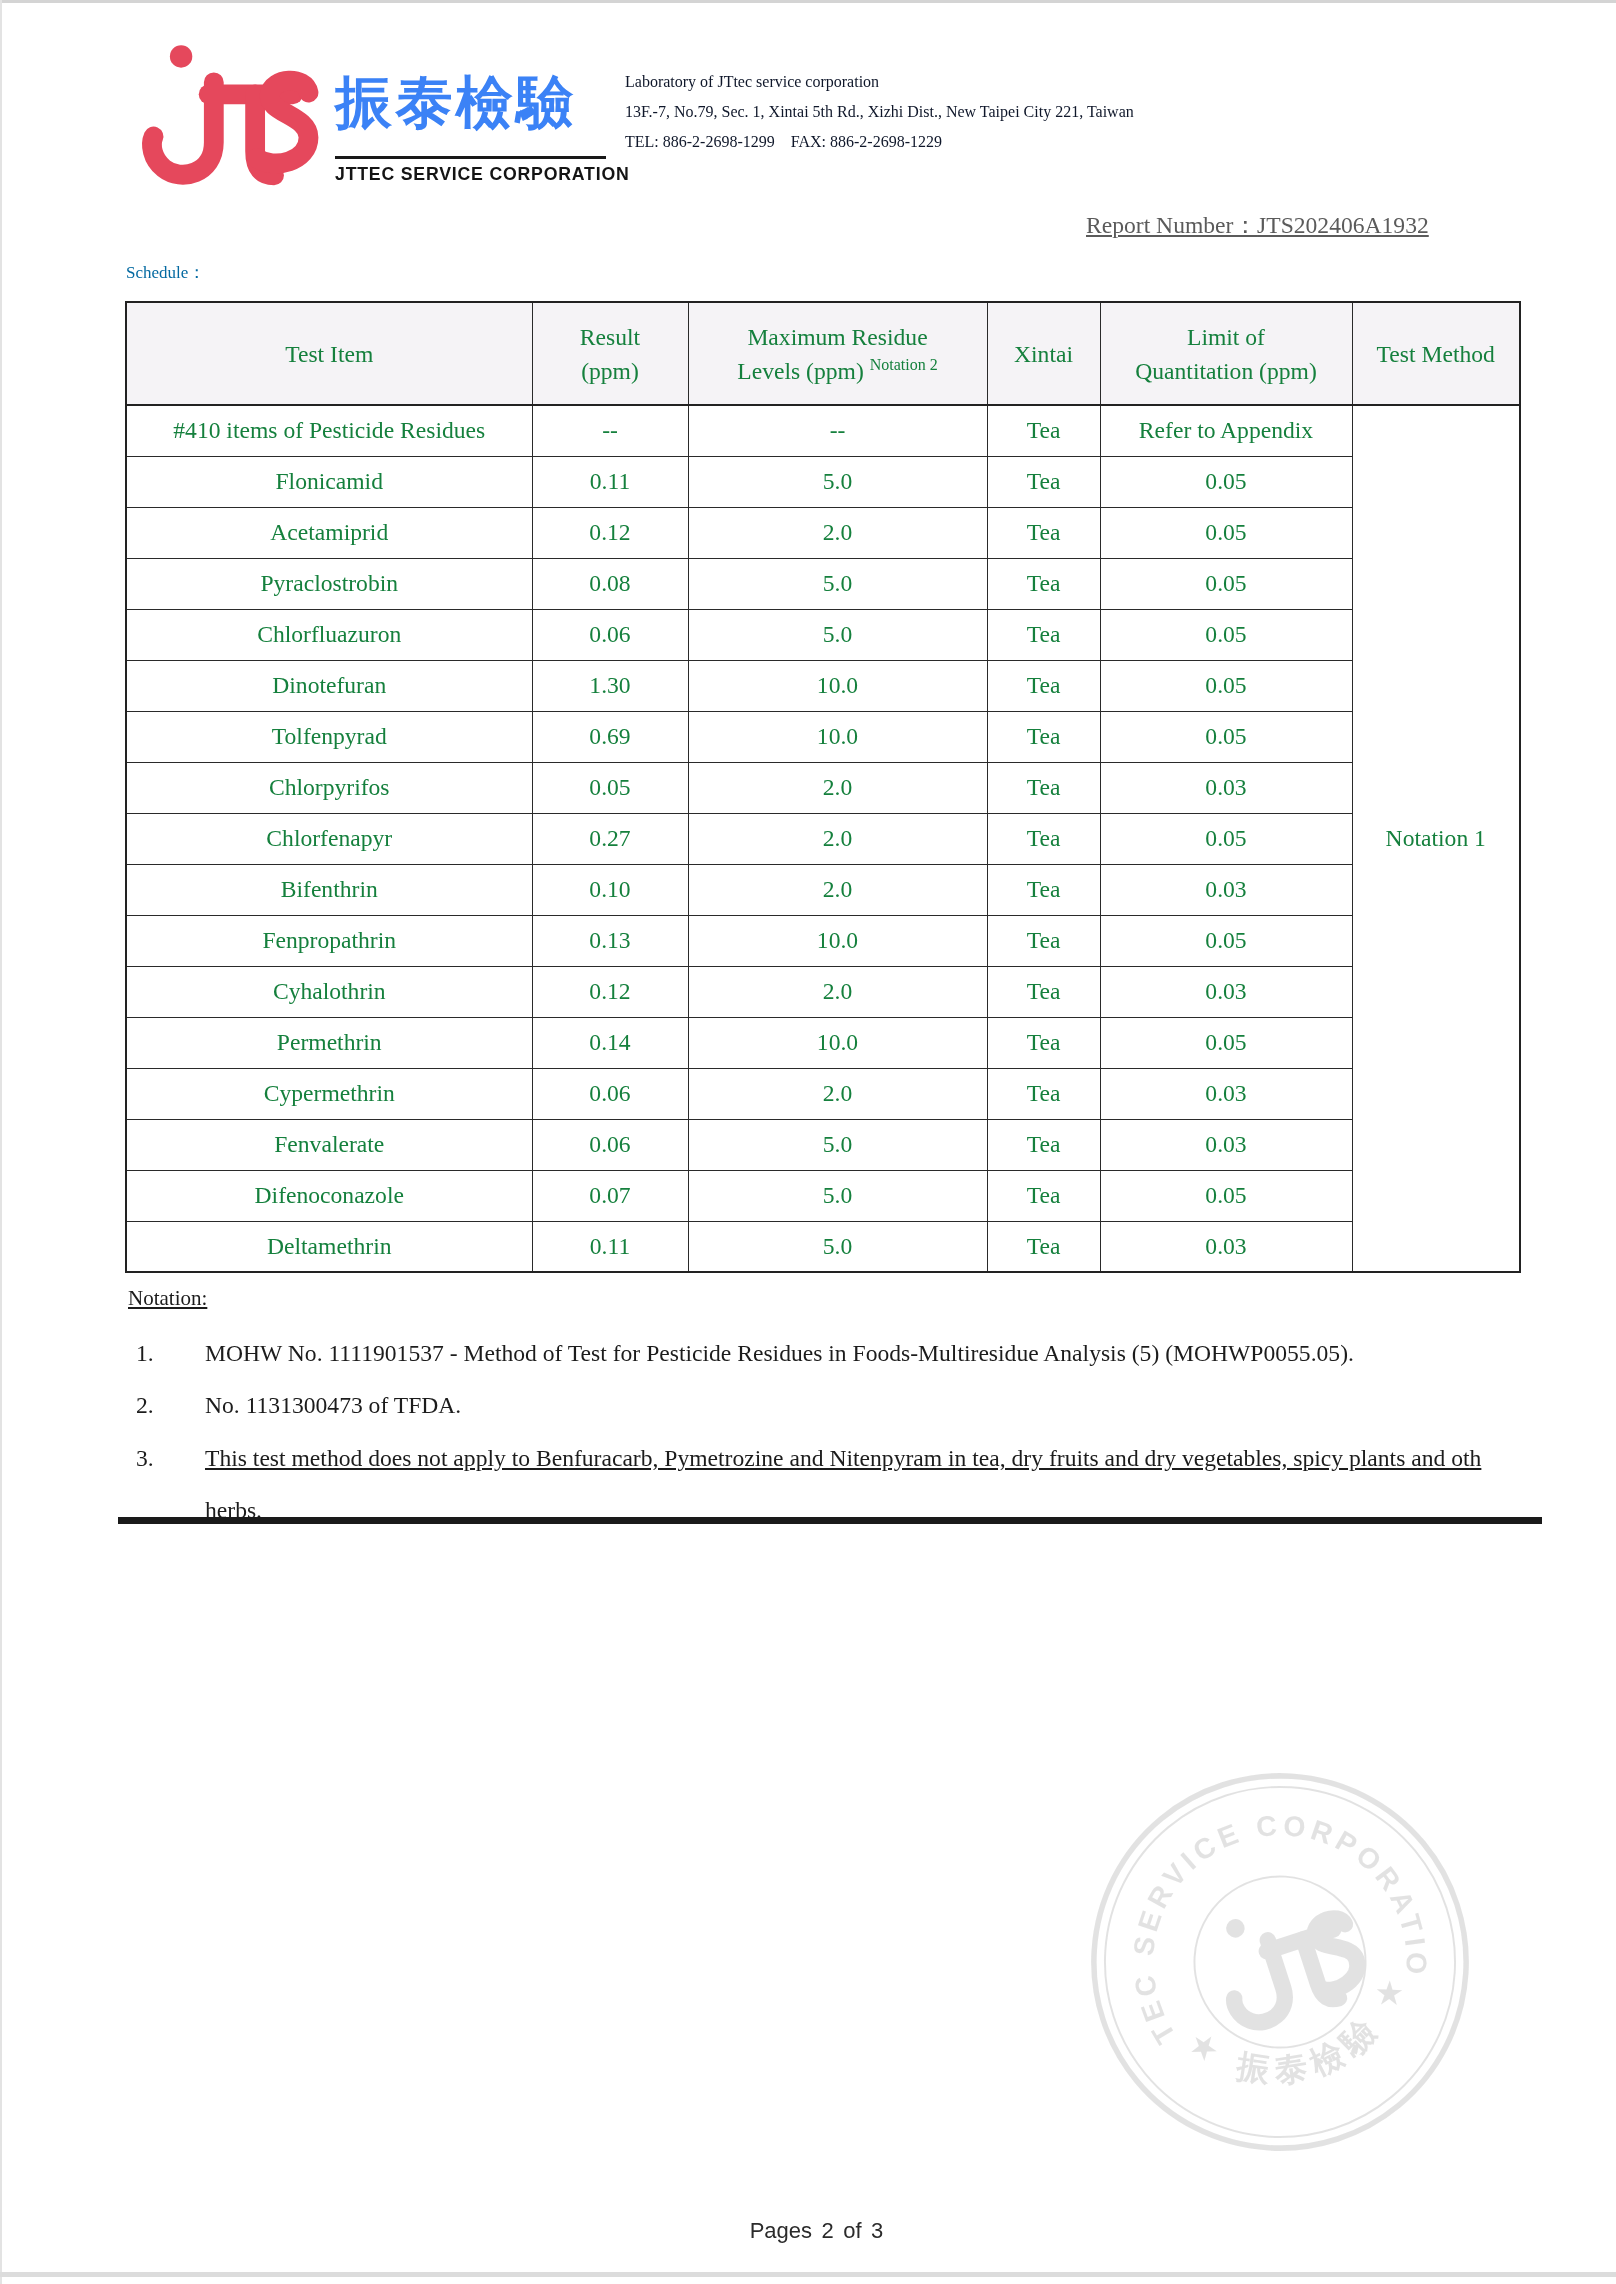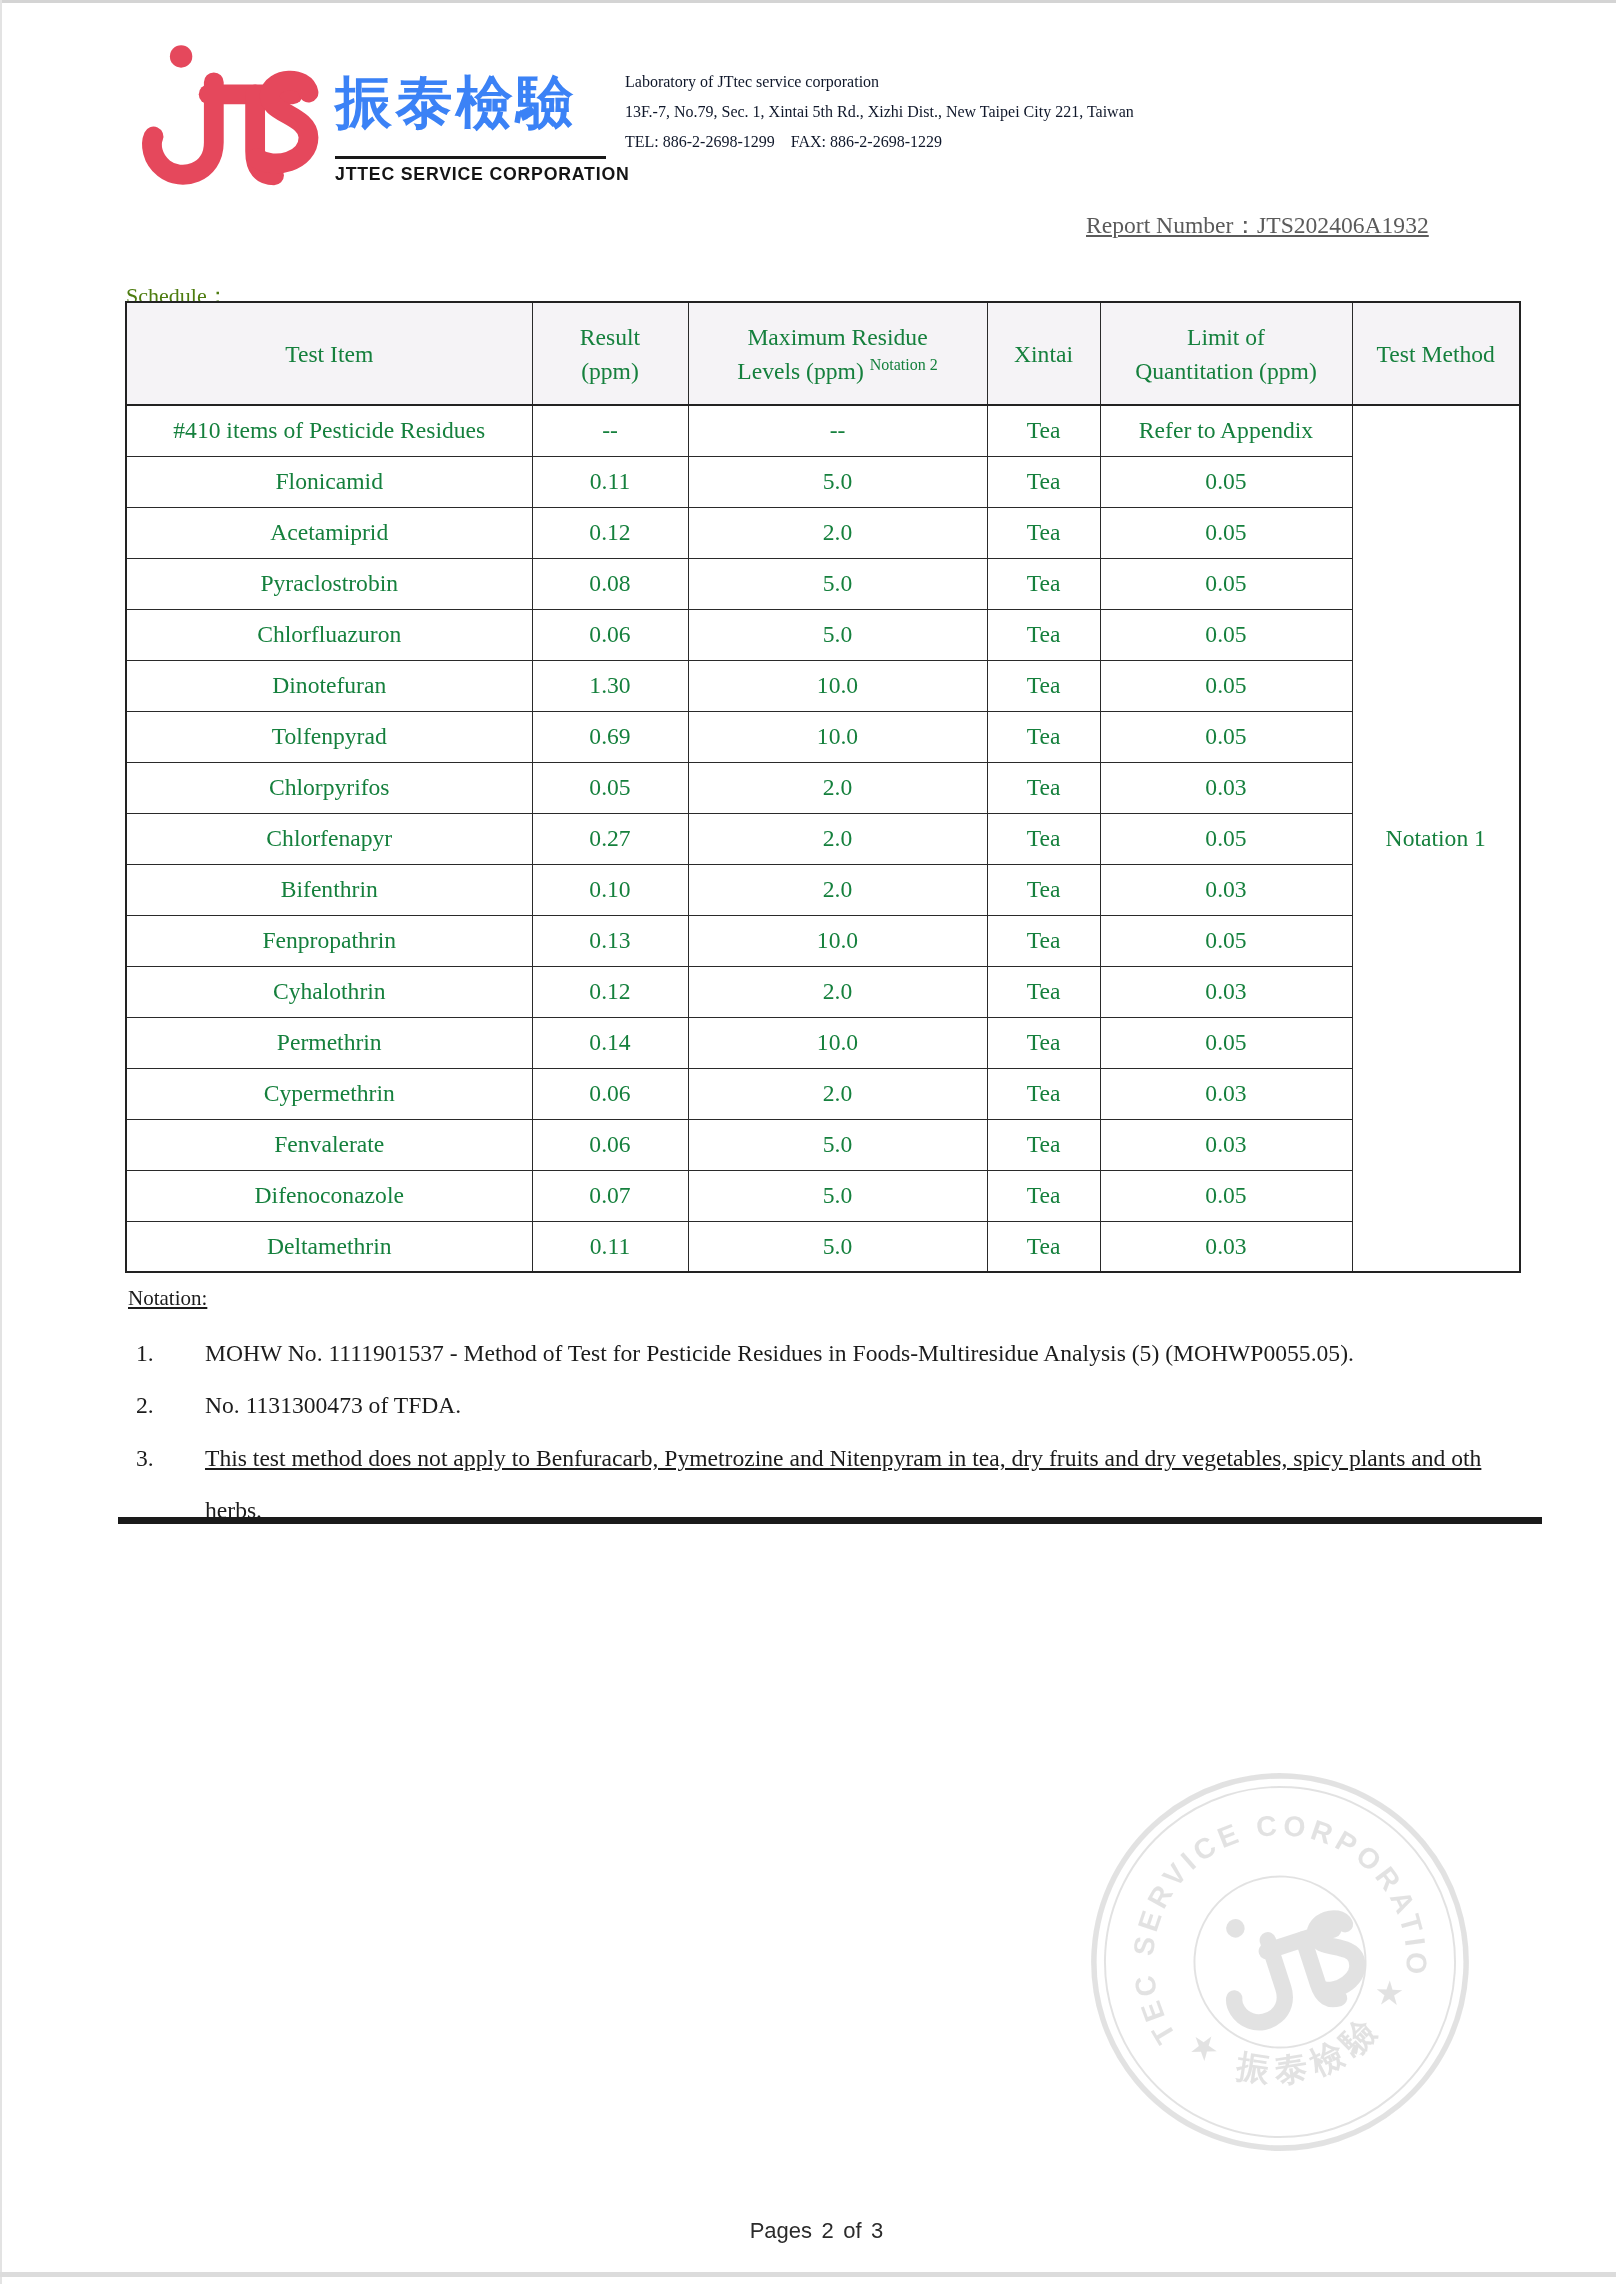--- a/index.html
+++ b/index.html
@@ -28,21 +28,21 @@
     font-family:"Liberation Sans", sans-serif; font-weight:bold;
     font-size:17.7px; letter-spacing:0.8px; color:#141414; white-space:nowrap;
   }
   .lab-block { position:absolute; left:625px; top:67px; font-size:16px; line-height:30px; color:#0f172a; }
   .lab-block div { white-space:pre; }
 
   .report-number {
     position:absolute; left:1086px; top:209px; width:421px;
     font-size:23.6px; color:#5b5b5b; white-space:nowrap;text-decoration:underline;
   }
-  .schedule-label { position:absolute; left:126px; top:261px; font-size:22px; color:#4d7c0f;margin-top:20px; }
+  .schedule-label { position:absolute; left:126px; top:261px; font-size:17px; color:#0369a1; }
 
   
   table.schedule {
     position:absolute; left:125px; top:301px; width:1392px;
     border-collapse:collapse; table-layout:fixed;
     font-size:23.6px; color:#15803d;
   }
   table.schedule th, table.schedule td {
     border:1.7px solid #2a2a2a; text-align:center; vertical-align:middle;
     padding:0 5px; overflow:hidden;

